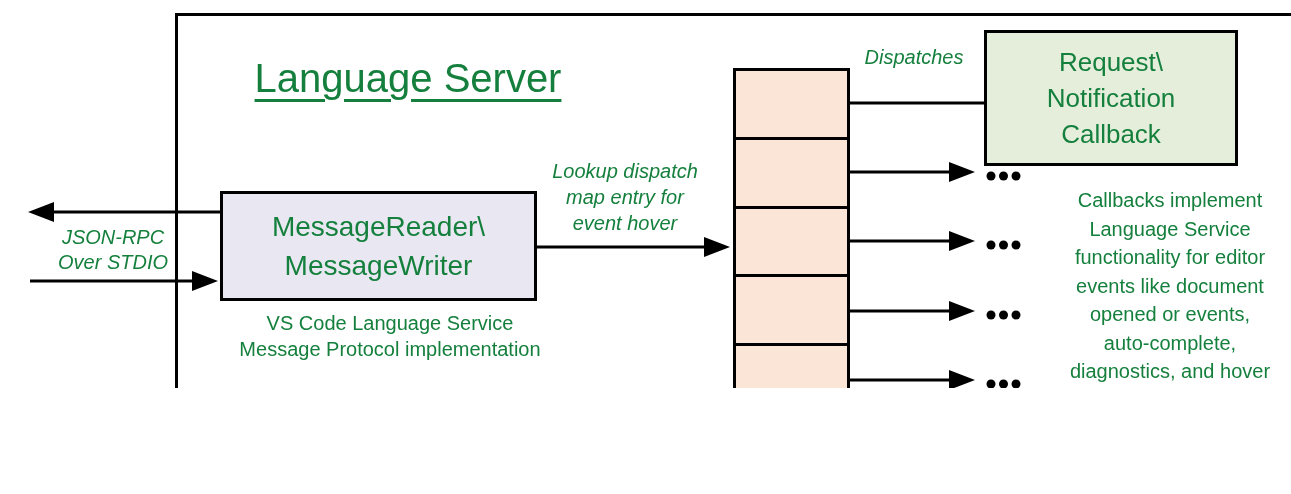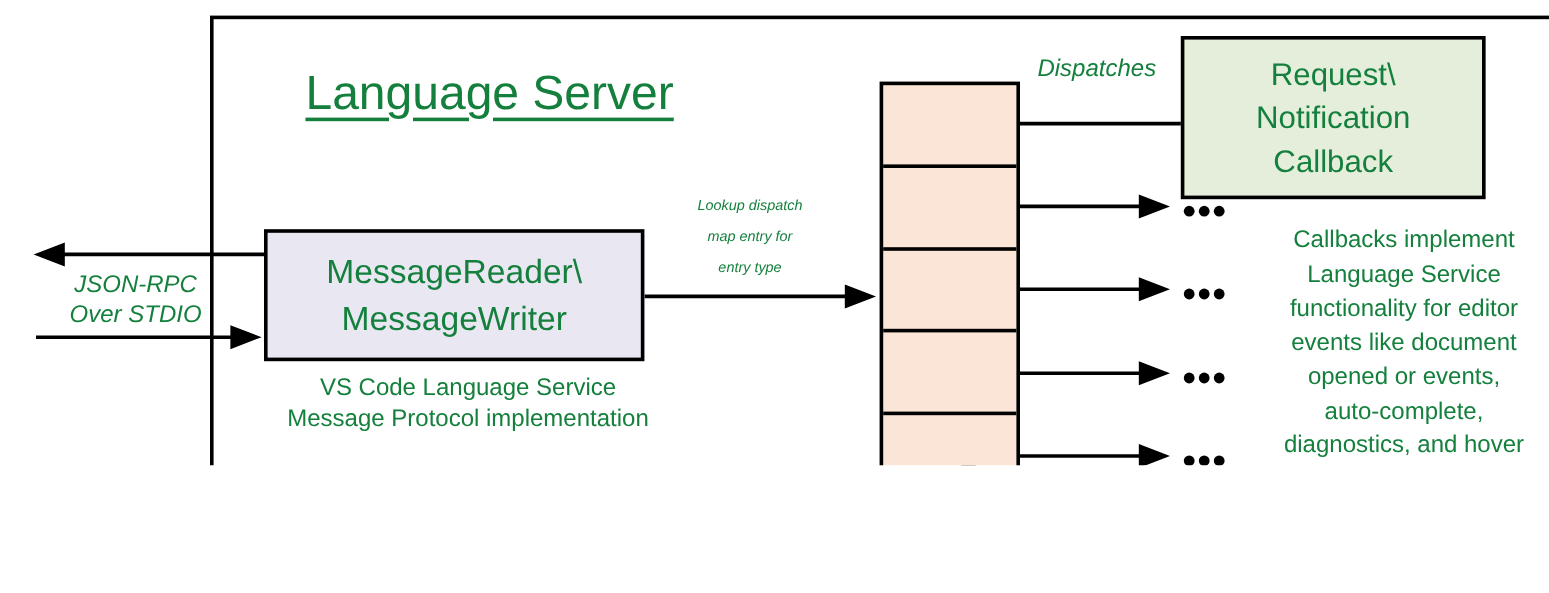--- a/index.html
+++ b/index.html
@@ -35,21 +35,21 @@
   .reader-caption{
     left:178px;top:310px;width:384px;text-align:center;
     font-size:20px;line-height:26px;
   }
   .io-label{
     left:18px;top:225px;width:150px;text-align:center;
     font-size:20px;line-height:25px;font-style:italic;
   }
   .lookup-label{
     left:505px;top:158px;width:200px;text-align:center;
-    font-size:12px;line-height:26px;font-style:italic;
+    font-size:20px;line-height:26px;font-style:italic;
   }
   .dispatches-label{
     left:816px;top:43px;width:156px;text-align:center;
     font-size:20px;line-height:28px;font-style:italic;
   }
   .dispatch-map{
     left:713px;top:68px;width:117px;height:347px;box-sizing:border-box;
     background:var(--map-fill);border:3px solid var(--line);
     display:flex;flex-direction:column;
   }
@@ -143,21 +143,21 @@
   </div>
 
   <div class="abs reader-caption">
     <div>VS Code Language Service</div>
     <div>Message Protocol implementation</div>
   </div>
 
   <div class="abs lookup-label">
     <div>Lookup dispatch</div>
     <div>map entry for</div>
-    <div>entry type</div>
+    <div>event hover</div>
   </div>
 
   <div class="abs dispatches-label">
     <div>Dispatches</div>
   </div>
 
   <div class="abs dispatch-map">
     <div class="cell"></div>
     <div class="cell"></div>
     <div class="cell"></div>

